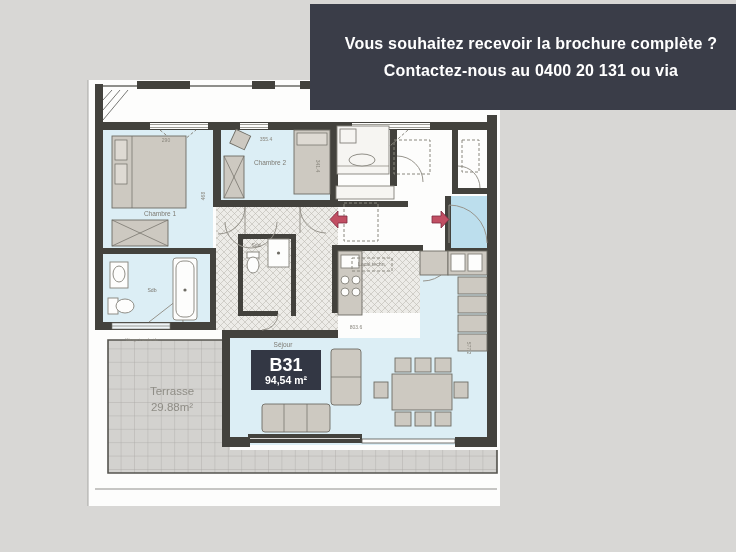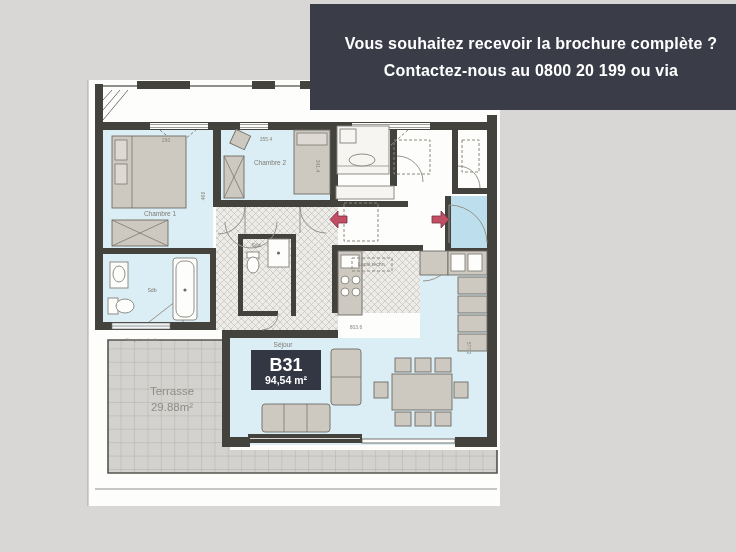--- a/index.html
+++ b/index.html
@@ -275,16 +275,16 @@
       <text class="dim" x="266" y="141">355.4</text>
       <text class="dim" x="205" y="196" transform="rotate(-90 205 196)">468</text>
       <text class="dim" x="316" y="166" transform="rotate(90 316 166)">341.4</text>
       <text class="dim" x="356" y="329">803.6</text>
       <text class="dim" x="467" y="348" transform="rotate(90 467 348)">577.2</text>
     </g>
   </svg>
 
   <div class="banner">
     <p>Vous souhaitez recevoir la brochure complète ?</p>
-    <p>Contactez-nous au 0800 20 199 ou via</p>
+    <p>Contactez-nous au 0400 20 131 ou via</p>
   </div>
 
 </div>
 
 </body></html>

